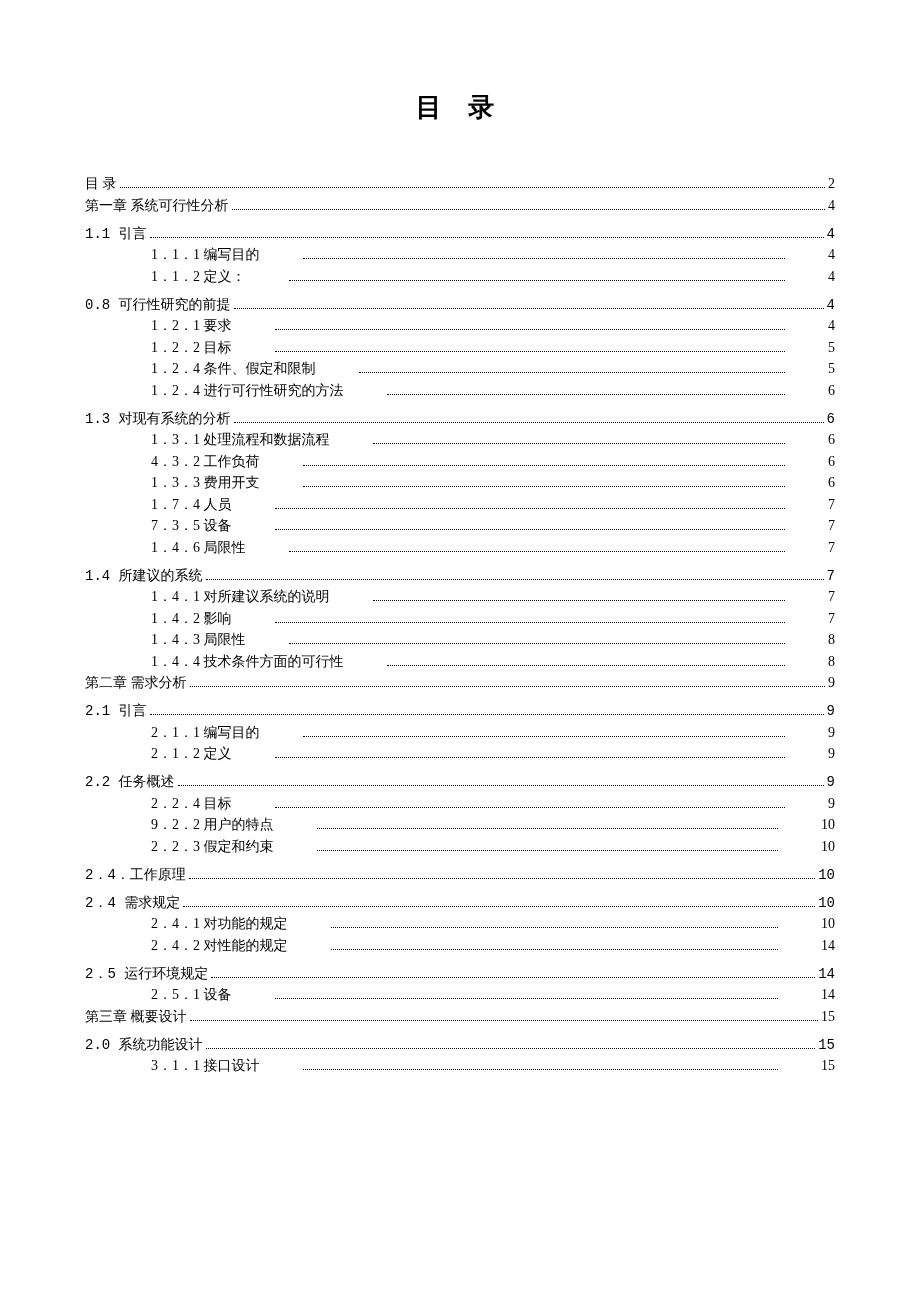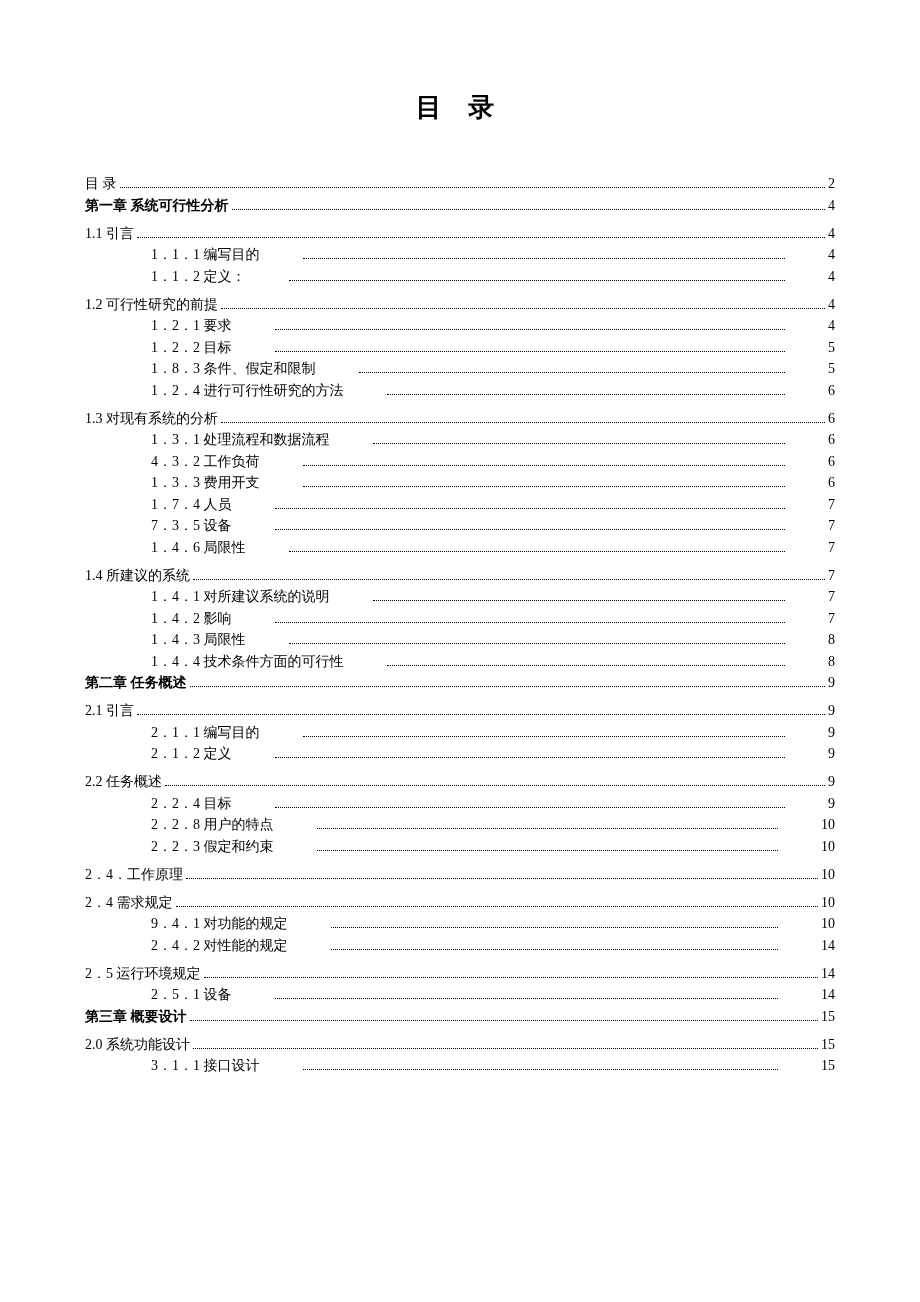--- a/index.html
+++ b/index.html
@@ -39,22 +39,22 @@
       flex: 1 1 auto;
       border-bottom: 1.5px dotted #000;
       margin: 0 3px 3px 3px;
       min-width: 8px;
     }
     .toc-page {
       flex: 0 0 auto;
     }
     .lvl-1 { margin-left: 0; }
     .lvl-1 .toc-label { font-weight: normal; }
-    .lvl-1-bold .toc-label { font-weight: bold; }
-    .lvl-2 { margin-left: 0; margin-top: 14px; }
+    .lvl-1-bold .toc-label { font-weight: normal; }
+    .lvl-2 { margin-left: 0; margin-top: 14px; font-family: Liberation Mono, monospace; }
     .lvl-2 + .lvl-3 { margin-top: 0; }
     .lvl-3 { margin-left: 66px; gap: 40px; }
   </style>
 </head>
 <body>
 
 <h1 class="toc-title">目 录</h1>
 
 <div class="toc" id="toc">
     <div class="toc-row lvl-1">
@@ -76,36 +76,36 @@
       <span class="toc-label">1．1．1 编写目的</span>
       <span class="toc-dots"></span>
       <span class="toc-page">4</span>
     </div>
     <div class="toc-row lvl-3">
       <span class="toc-label">1．1．2  定义：</span>
       <span class="toc-dots"></span>
       <span class="toc-page">4</span>
     </div>
     <div class="toc-row lvl-2">
-      <span class="toc-label">1.2 可行性研究的前提</span>
+      <span class="toc-label">0.8 可行性研究的前提</span>
       <span class="toc-dots"></span>
       <span class="toc-page">4</span>
     </div>
     <div class="toc-row lvl-3">
       <span class="toc-label">1．2．1 要求</span>
       <span class="toc-dots"></span>
       <span class="toc-page">4</span>
     </div>
     <div class="toc-row lvl-3">
       <span class="toc-label">1．2．2 目标</span>
       <span class="toc-dots"></span>
       <span class="toc-page">5</span>
     </div>
     <div class="toc-row lvl-3">
-      <span class="toc-label">1．8．3 条件、假定和限制</span>
+      <span class="toc-label">1．2．4 条件、假定和限制</span>
       <span class="toc-dots"></span>
       <span class="toc-page">5</span>
     </div>
     <div class="toc-row lvl-3">
       <span class="toc-label">1．2．4 进行可行性研究的方法</span>
       <span class="toc-dots"></span>
       <span class="toc-page">6</span>
     </div>
     <div class="toc-row lvl-2">
       <span class="toc-label">1.3  对现有系统的分析</span>
@@ -161,21 +161,21 @@
       <span class="toc-label">1．4．3 局限性</span>
       <span class="toc-dots"></span>
       <span class="toc-page">8</span>
     </div>
     <div class="toc-row lvl-3">
       <span class="toc-label">1．4．4 技术条件方面的可行性</span>
       <span class="toc-dots"></span>
       <span class="toc-page">8</span>
     </div>
     <div class="toc-row lvl-1 lvl-1-bold">
-      <span class="toc-label">第二章 任务概述</span>
+      <span class="toc-label">第二章 需求分析</span>
       <span class="toc-dots"></span>
       <span class="toc-page">9</span>
     </div>
     <div class="toc-row lvl-2">
       <span class="toc-label">2.1 引言</span>
       <span class="toc-dots"></span>
       <span class="toc-page">9</span>
     </div>
     <div class="toc-row lvl-3">
       <span class="toc-label">2．1．1 编写目的</span>
@@ -191,41 +191,41 @@
       <span class="toc-label">2.2 任务概述</span>
       <span class="toc-dots"></span>
       <span class="toc-page">9</span>
     </div>
     <div class="toc-row lvl-3">
       <span class="toc-label">2．2．4 目标</span>
       <span class="toc-dots"></span>
       <span class="toc-page">9</span>
     </div>
     <div class="toc-row lvl-3">
-      <span class="toc-label">2．2．8 用户的特点</span>
+      <span class="toc-label">9．2．2 用户的特点</span>
       <span class="toc-dots"></span>
       <span class="toc-page">10</span>
     </div>
     <div class="toc-row lvl-3">
       <span class="toc-label">2．2．3 假定和约束</span>
       <span class="toc-dots"></span>
       <span class="toc-page">10</span>
     </div>
     <div class="toc-row lvl-2">
       <span class="toc-label">2．4．工作原理</span>
       <span class="toc-dots"></span>
       <span class="toc-page">10</span>
     </div>
     <div class="toc-row lvl-2">
       <span class="toc-label">2．4 需求规定</span>
       <span class="toc-dots"></span>
       <span class="toc-page">10</span>
     </div>
     <div class="toc-row lvl-3">
-      <span class="toc-label">9．4．1 对功能的规定</span>
+      <span class="toc-label">2．4．1 对功能的规定</span>
       <span class="toc-dots"></span>
       <span class="toc-page">10</span>
     </div>
     <div class="toc-row lvl-3">
       <span class="toc-label">2．4．2 对性能的规定</span>
       <span class="toc-dots"></span>
       <span class="toc-page">14</span>
     </div>
     <div class="toc-row lvl-2">
       <span class="toc-label">2．5 运行环境规定</span>

